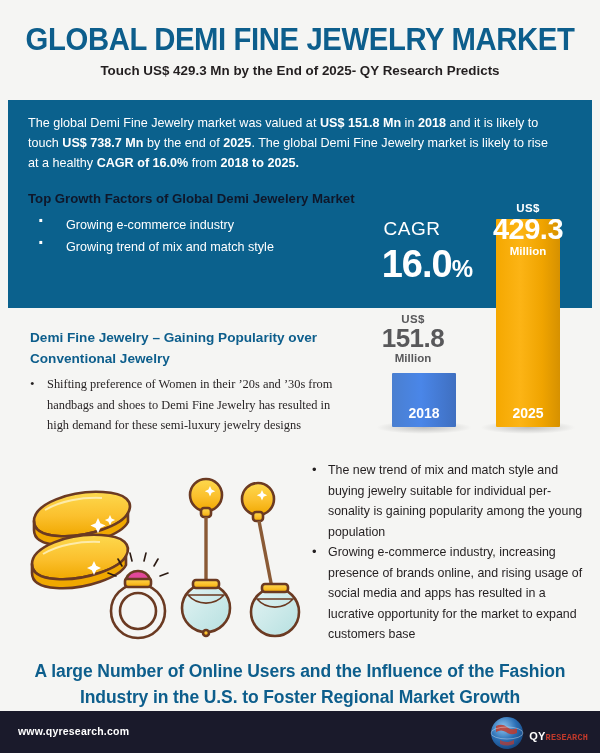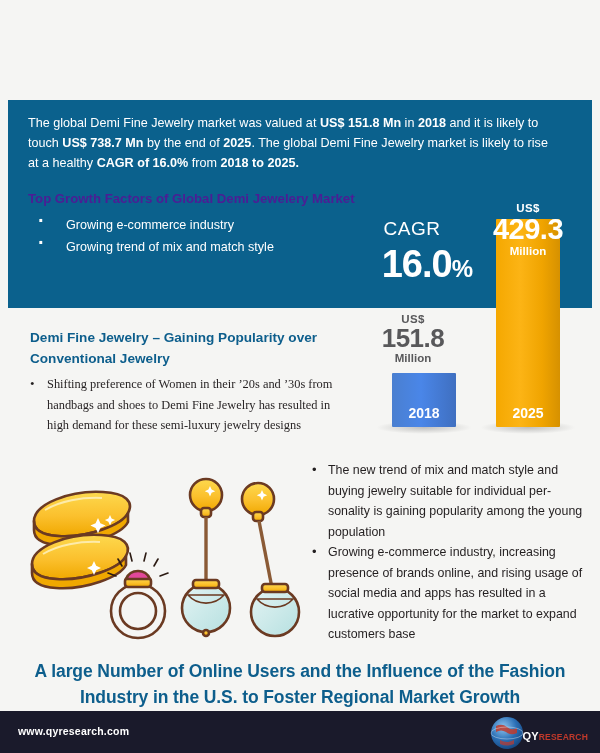--- a/index.html
+++ b/index.html
@@ -34,21 +34,21 @@
     background:#0b618d;
   }
   .intro{
     position:absolute;top:113px;left:28px;width:530px;
     font-size:12.6px;line-height:20px;color:#ffffff;
   }
   .intro b{font-weight:bold;color:#ffffff;}
 
   .factors-head{
     position:absolute;top:191px;left:28px;
-    font-size:13.2px;font-weight:bold;color:#4c1d95;
+    font-size:13.2px;font-weight:bold;color:#0f172a;
   }
   .factors{
     position:absolute;top:215px;left:30px;width:310px;
     font-size:12.6px;line-height:21.5px;color:#ffffff;
     list-style:none;margin:0;padding:0;
   }
   .factors li{position:relative;padding-left:36px;}
   .factors li::before{
     content:"\00B7";position:absolute;left:8px;top:-5px;
     font-size:20px;line-height:21.5px;color:#ffffff;font-weight:bold;
@@ -148,27 +148,31 @@
   .footer-url{
     position:absolute;top:14px;left:18px;
     font-size:10.5px;font-weight:bold;color:#ffffff;letter-spacing:.2px;
   }
   .logo{position:absolute;top:3px;right:10px;width:110px;height:38px;}
   .logo-txt{
     position:absolute;top:19px;right:12px;
     font-size:11px;font-weight:bold;letter-spacing:.2px;
   }
   .logo-txt .qy{color:#ffffff;}
-  .logo-txt .rs{color:#c0392b;font-size:8.5px;}
+  .logo-txt .rs{color:#c0392b;font-size:8.5px;font-family:Liberation Mono, monospace;}
 </style>
 </head>
 <body>
 
 <div class="page">
 
+  <div class="header">
+    <div class="title">GLOBAL DEMI FINE JEWELRY MARKET</div>
+    <div class="subtitle">Touch US$ 429.3 Mn by the End of 2025- QY Research Predicts</div>
+  </div>
 
   <div class="blueband"></div>
 
   <div class="intro">
     <span>The global Demi Fine Jewelry market was valued at </span><b>US$ 151.8 Mn</b><span> in </span><b>2018</b><span> and it is likely to touch </span><b>US$ 738.7 Mn</b><span> by the end of </span><b>2025</b><span>. The global Demi Fine Jewelry market is likely to rise at a healthy </span><b>CAGR of 16.0%</b><span> from </span><b>2018 to 2025.</b>
   </div>
 
   <div class="factors-head">Top Growth Factors of Global Demi Jewelery Market</div>
   <ul class="factors">
     <li>Growing e-commerce industry</li>

